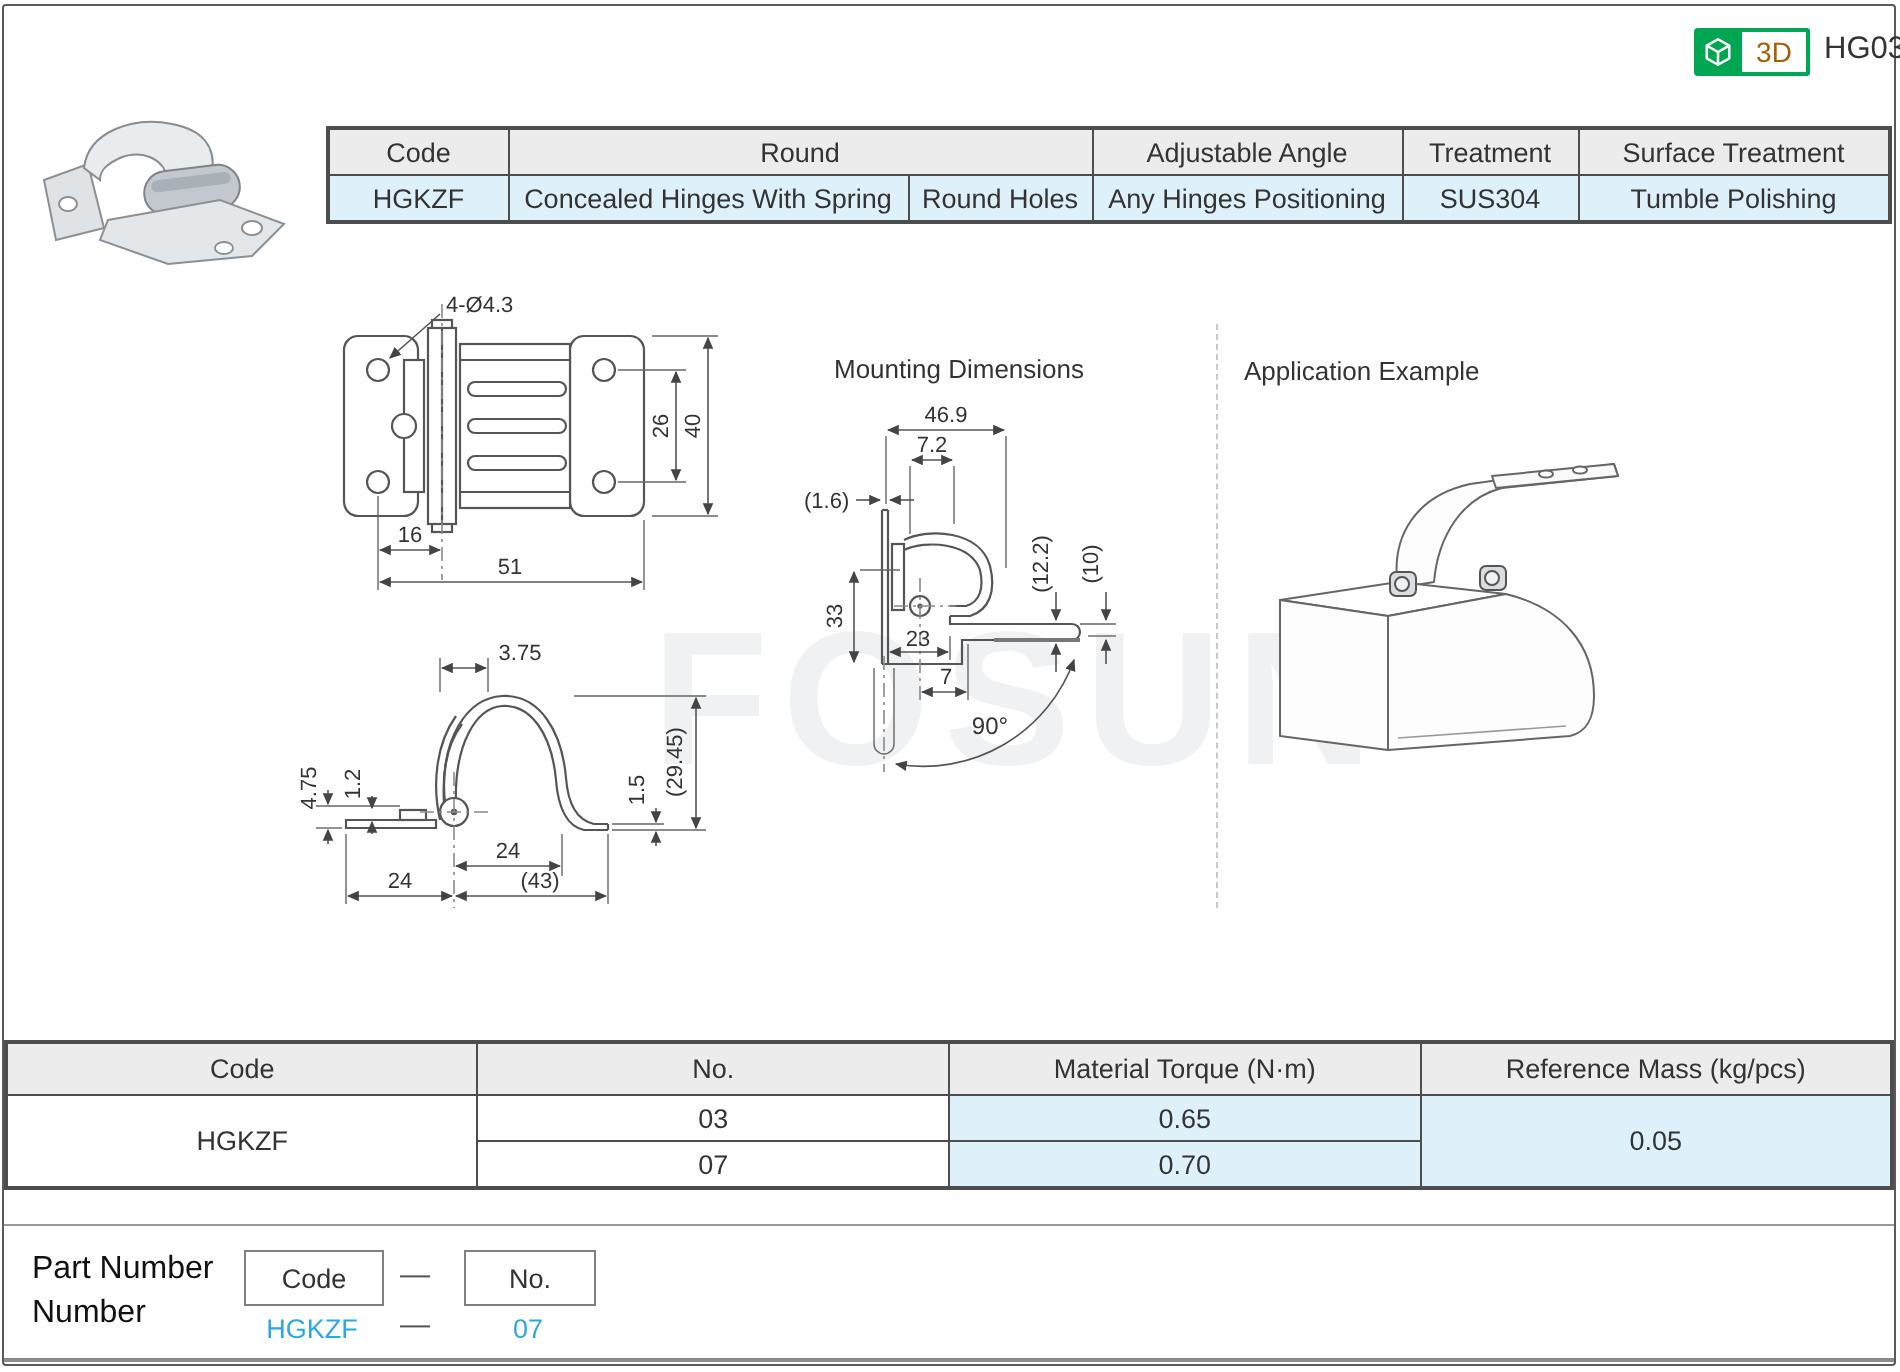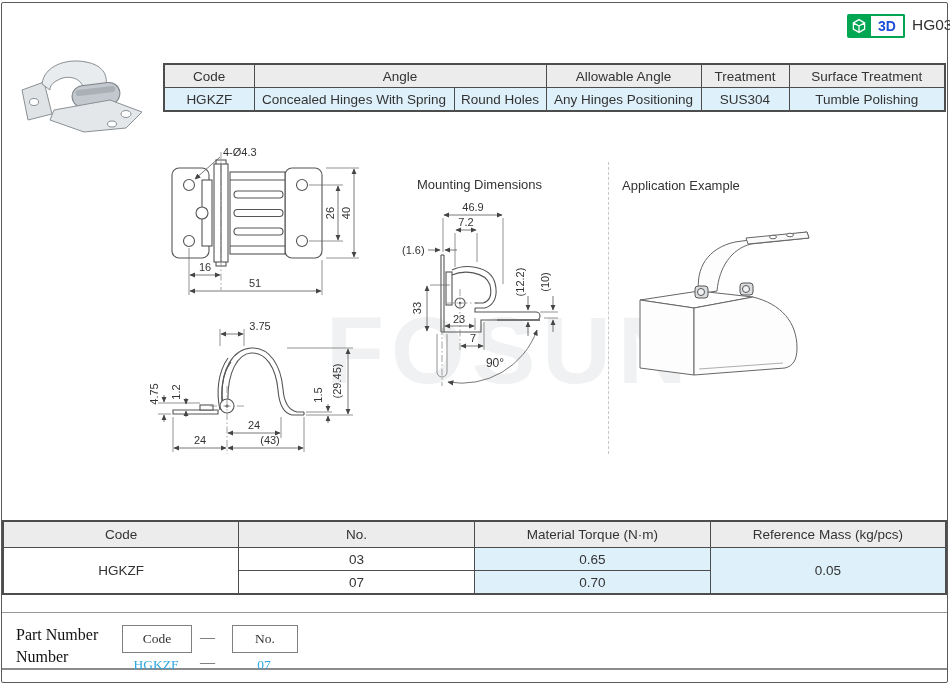--- a/index.html
+++ b/index.html
@@ -9,21 +9,21 @@
   .frame{position:absolute;left:1px;top:2px;width:945px;height:679px;border:1px solid #5a5a5a;border-radius:2px;}
 
   
   .watermark{position:absolute;left:326px;top:296px;font-size:95px;font-weight:bold;
     letter-spacing:7px;color:#f0f1f2;z-index:0;user-select:none;}
 
   
   .badge{position:absolute;left:847px;top:14px;display:flex;align-items:stretch;height:24px;z-index:3;}
   .badge .cube{width:24px;background:#00a651;border-radius:2px 0 0 2px;display:flex;align-items:center;justify-content:center;}
   .badge .b3d{width:34px;border:2px solid #00a651;border-left:none;border-radius:0 2px 2px 0;
-    color:#1d4ed8;font-size:14px;font-weight:bold;display:flex;align-items:center;justify-content:center;background:#fff;box-sizing:border-box;}
+    color:#a16207;font-size:14px;font-weight:normal;display:flex;align-items:center;justify-content:center;background:#fff;box-sizing:border-box;}
   .partcode{position:absolute;left:912px;top:16px;font-size:15.5px;color:#333;z-index:3;}
 
   
   table{border-collapse:collapse;}
   .spec{position:absolute;left:163px;top:63px;border:2px solid #4d4d4d;table-layout:fixed;z-index:2;}
   .spec td{border:1px solid #4d4d4d;height:22px;text-align:center;font-size:13.5px;padding:0 4px;
     white-space:nowrap;overflow:hidden;}
   .spec .hdr td{background:#ececec;color:#333;}
   .spec .dat td{background:#def0fa;color:#333;}
   .blue{color:#2ea7e0;}
@@ -35,22 +35,22 @@
   .sel .dat td{background:#fff;height:20px;}
   .sel td.bluebg{background:#def0fa;}
   .sel tr.dat + tr.dat td{border-top:1px solid #777;}
 
   
   .dtitle{position:absolute;font-size:13px;color:#333;z-index:2;white-space:nowrap;}
 
   .sep{position:absolute;left:608px;top:162px;height:292px;border-left:1px dashed #c8c8c8;z-index:1;}
 
   
-  .pnbox{position:absolute;left:2px;top:612px;width:945px;height:58px;border-top:1px solid #999;
-    border-bottom:2px solid #8c8c8c;background:#fff;z-index:2;box-sizing:border-box;font-family:Liberation Serif, serif;}
+  .pnbox{position:absolute;left:2px;top:612px;width:945px;height:69px;border-top:1px solid #999;
+    border-bottom:2px solid #8c8c8c;background:#fff;z-index:2;box-sizing:border-box;}
   .pnlabel{position:absolute;left:14px;top:11px;font-size:16px;color:#111;line-height:22px;}
   .codebox{position:absolute;width:68px;height:26px;border:1px solid #808080;background:#fff;
     font-size:13.5px;color:#333;display:flex;align-items:center;justify-content:center;}
   .pndash{position:absolute;font-size:15px;color:#555;}
   .pnval{position:absolute;font-size:13.5px;}
 
   
   svg{z-index:2;position:absolute;overflow:visible;}
   svg text{fill:#333;font-size:11px;font-family:"Liberation Sans",sans-serif;}
   .ol{stroke:#555;stroke-width:1.1;fill:#fff;}
@@ -101,22 +101,22 @@
         <col style="width:90px">
         <col style="width:200px">
         <col style="width:92px">
         <col style="width:155px">
         <col style="width:88px">
         <col style="width:156px">
       </colgroup>
     <tbody>
         <tr class="hdr">
       <td>Code</td>
-      <td colspan="2">Angle</td>
-      <td>Allowable Angle</td>
+      <td colspan="2">Round</td>
+      <td>Adjustable Angle</td>
       <td>Treatment</td>
       <td>Surface Treatment</td>
     </tr>
     <tr class="dat">
       <td class="blue">HGKZF</td>
       <td>Concealed Hinges With Spring</td>
       <td>Round Holes</td>
       <td>Any Hinges Positioning</td>
       <td>SUS304</td>
       <td>Tumble Polishing</td>

